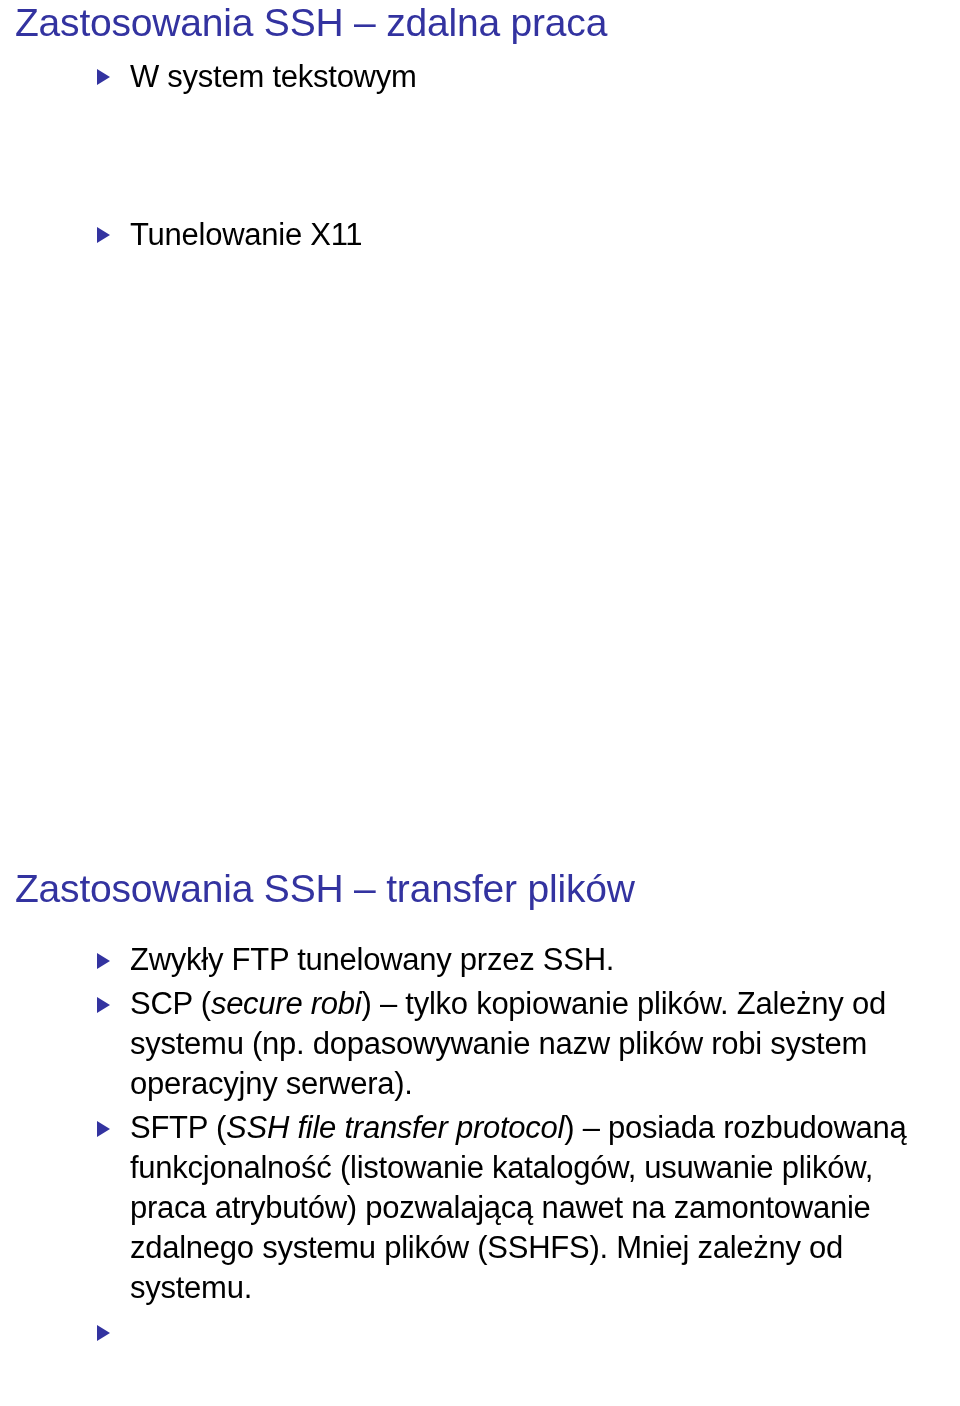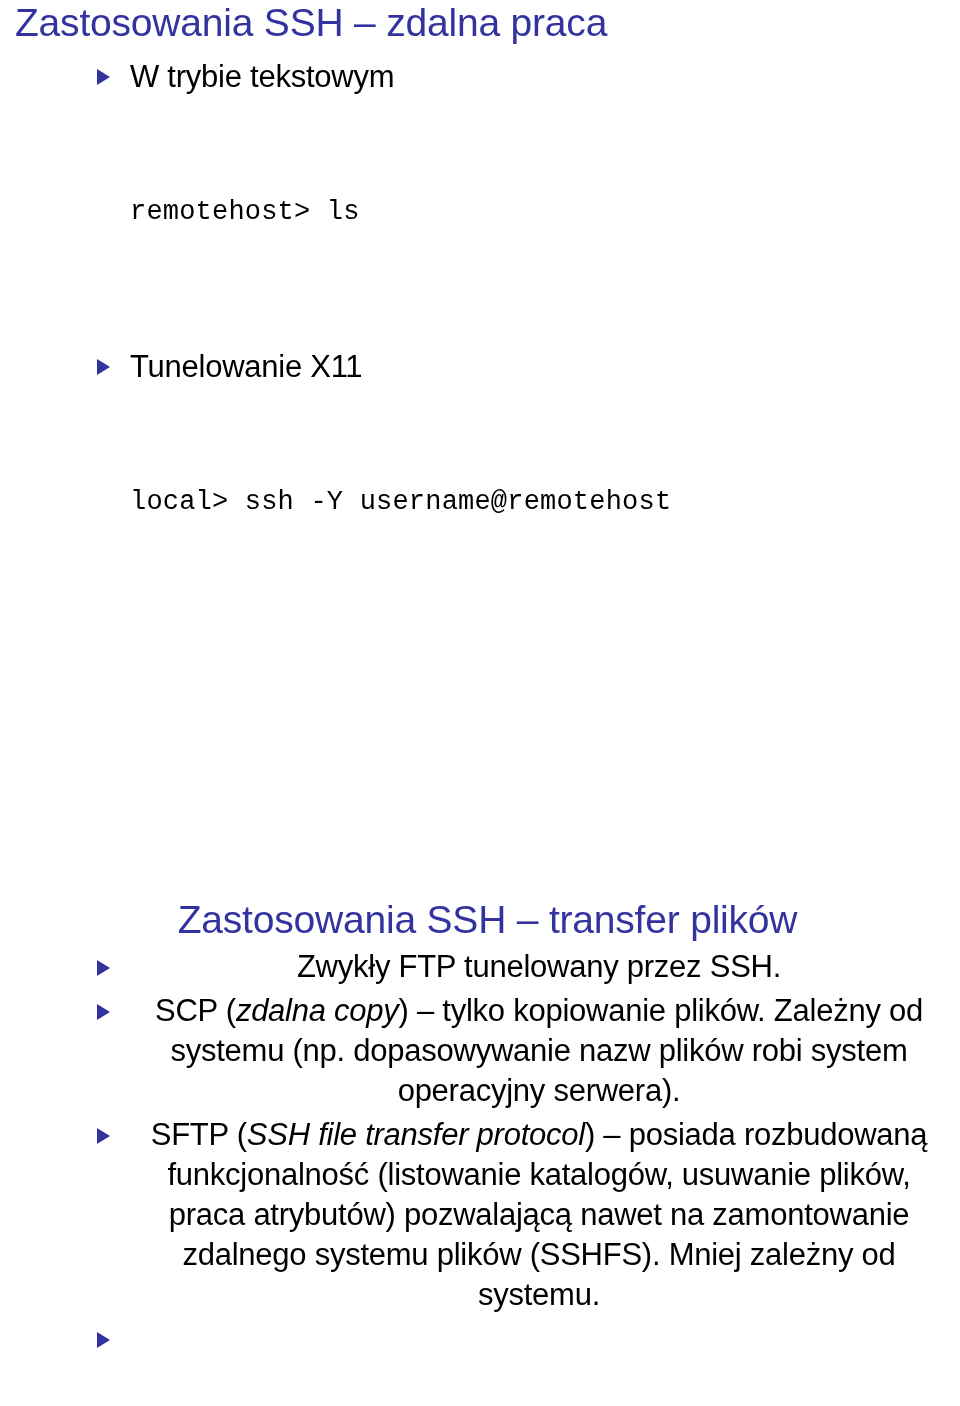--- a/index.html
+++ b/index.html
@@ -15,21 +15,21 @@
     font-family: "Liberation Sans", sans-serif;
     color: #000000;
     -webkit-font-smoothing: antialiased;
   }
   .slide {
     position: absolute;
     left: 0;
     width: 960px;
   }
   #slide-1 { top: 0px; }
-  #slide-2 { top: 897px; text-align: center; }
+  #slide-2 { top: 866px; }
 
   .slide-title {
     font-family: "Liberation Sans", sans-serif;
     font-size: 39px;
     line-height: 46px;
     color: #3333a0;
     letter-spacing: -0.2px;
     margin: 0;
     padding: 0 0 0 15px;
     white-space: nowrap;
@@ -80,66 +80,64 @@
   
   #slide-1 .body-block { margin-top: 10px; }
   #slide-1 .bullet-row { line-height: 42px; }
   #slide-1 .code-row:last-child { margin-bottom: 0; }
   #s1-b1 { margin-top: 2px; }
   #s1-c1 { margin-top: 4px; }
   #s1-b2 { margin-top: 24px; }
   #s1-c2 { margin-top: 4px; }
 
   
-  #slide-2 .body-block { margin-top: 4px; }
+  #slide-2 .body-block { margin-top: 28px; }
   #slide-2 .bullet-row { margin-bottom: 4px; }
   #s2-b1 { margin-top: 2px; }
 </style>
 </head>
 <body>
 
 <section class="slide" id="slide-1">
   <h1 class="slide-title">Zastosowania SSH – zdalna praca</h1>
 
   <div class="body-block">
 
     <div class="bullet-row" id="s1-b1">
       <span class="tri"></span>
-      <span class="txt">W trybie tekstowym</span>
+      <span class="txt">W system tekstowym</span>
     </div>
 
     <div class="code-row" id="s1-c1">
-      <div>remotehost&gt; ls</div>
     </div>
 
     <div class="bullet-row" id="s1-b2">
       <span class="tri"></span>
       <span class="txt">Tunelowanie X11</span>
     </div>
 
     <div class="code-row" id="s1-c2">
-      <div>local&gt; ssh -Y username@remotehost</div>
     </div>
 
   </div>
 </section>
 
 <section class="slide" id="slide-2">
   <h1 class="slide-title">Zastosowania SSH – transfer plików</h1>
 
   <div class="body-block">
 
     <div class="bullet-row" id="s2-b1">
       <span class="tri"></span>
       <span class="txt">Zwykły FTP tunelowany przez SSH.</span>
     </div>
 
     <div class="bullet-row">
       <span class="tri"></span>
-      <span class="txt"><span>SCP (</span><i>zdalna copy</i><span>) – tylko kopiowanie plików. Zależny od systemu (np. dopasowywanie nazw plików robi system operacyjny serwera).</span></span>
+      <span class="txt"><span>SCP (</span><i>secure robi</i><span>) – tylko kopiowanie plików. Zależny od systemu (np. dopasowywanie nazw plików robi system operacyjny serwera).</span></span>
     </div>
 
     <div class="bullet-row">
       <span class="tri"></span>
       <span class="txt"><span>SFTP (</span><i>SSH file transfer protocol</i><span>) – posiada rozbudowaną funkcjonalność (listowanie katalogów, usuwanie plików, praca atrybutów) pozwalającą nawet na zamontowanie zdalnego systemu plików (SSHFS). Mniej zależny od systemu.</span></span>
     </div>
 
     <div class="bullet-row">
       <span class="tri"></span>
     </div>

